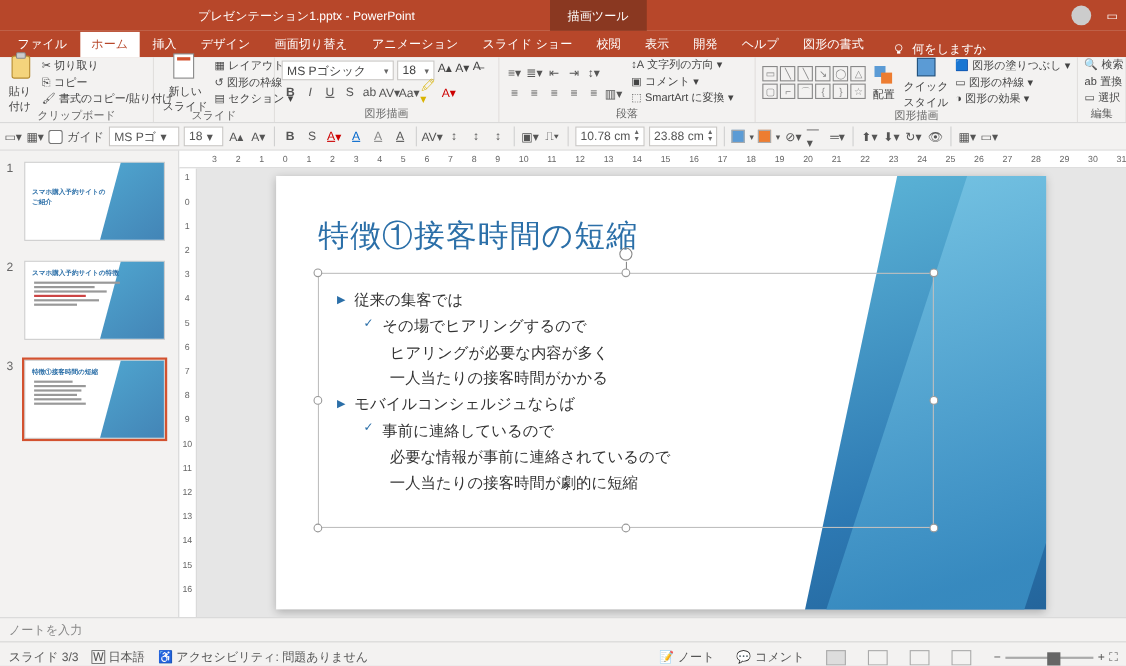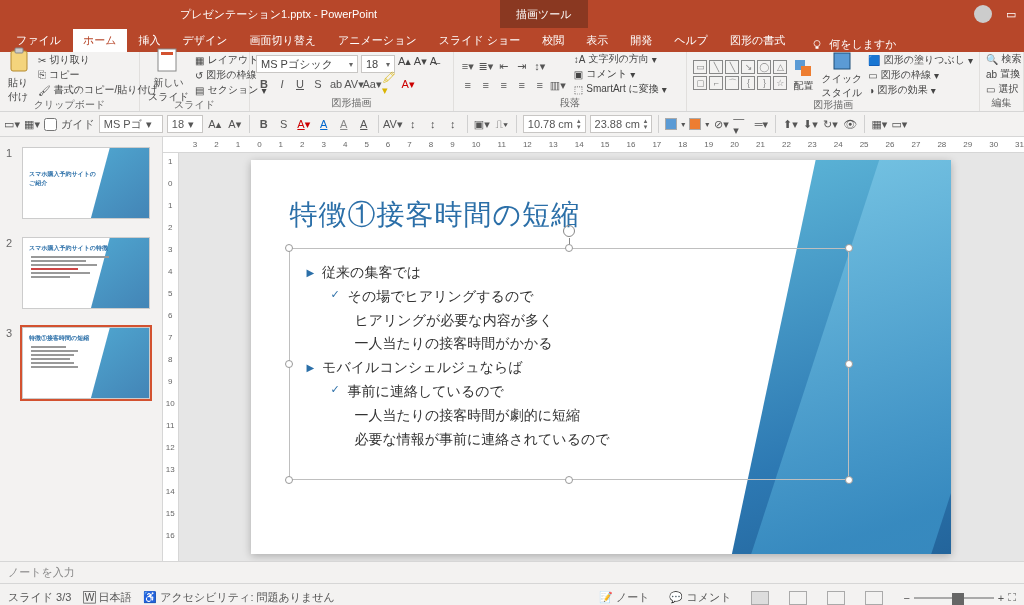--- a/index.html
+++ b/index.html
@@ -473,22 +473,22 @@
                   <span>その場でヒアリングするので</span>
                 </div>
                 <div class="lvl3">ヒアリングが必要な内容が多く</div>
                 <div class="lvl3">一人当たりの接客時間がかかる</div>
                 <div class="lvl1">
                   <span>モバイルコンシェルジュならば</span>
                 </div>
                 <div class="lvl2">
                   <span>事前に連絡しているので</span>
                 </div>
+                <div class="lvl3">必要な情報が事前に連絡されているので</div>
                 <div class="lvl3">一人当たりの接客時間が劇的に短縮</div>
-                <div class="lvl3">必要な情報が事前に連絡されているので</div>
               </div>
           </div>
         </div>
       </div>
     </div>
   </div>
 </div>
 
 <div class="notes">
   <span>ノートを入力</span>

